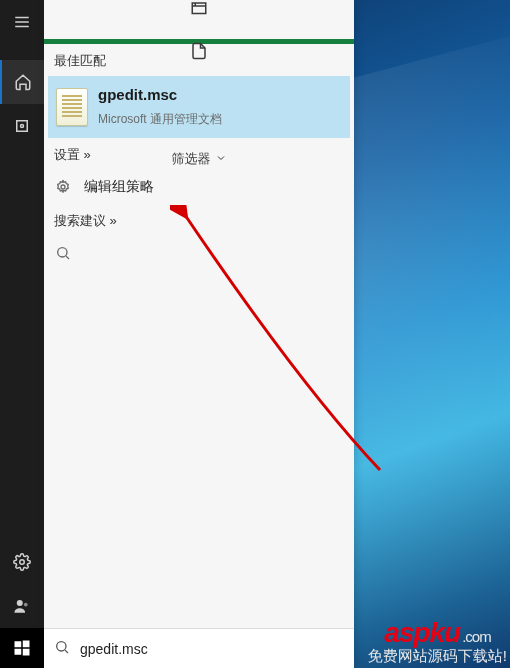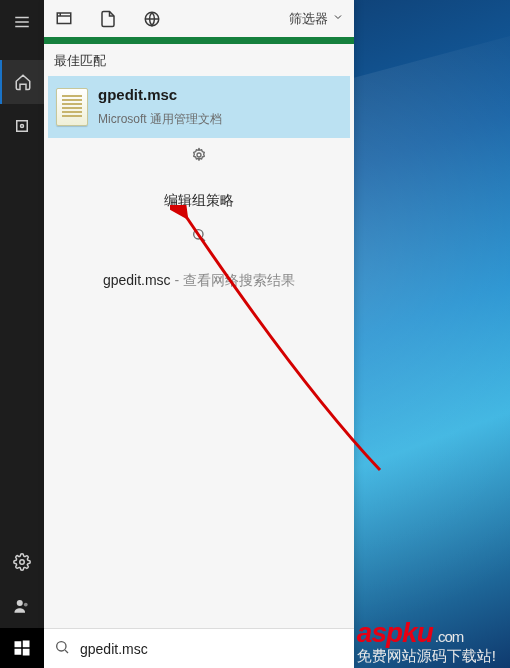--- a/index.html
+++ b/index.html
@@ -6,42 +6,42 @@
 html, body { width: 510px; height: 668px; overflow: hidden; }
 .wallpaper { position: absolute; inset: 0; background: linear-gradient(160deg, #0d2e5a 0%, #1360a4 35%, #1d8ecf 55%, #37b3e1 70%, #0f3a6e 100%); }
 .wallpaper::before { content: ""; position: absolute; top: 60px; left: 160px; width: 600px; height: 600px; background: radial-gradient(circle at 30% 30%, rgba(255,255,255,0.18), rgba(255,255,255,0) 60%); transform: rotate(-15deg); }
 .sidebar { position: absolute; left: 0; top: 0; width: 44px; height: 668px; background: #1d1d1d; display: flex; flex-direction: column; }
 .sb-btn { width: 44px; height: 44px; display: flex; align-items: center; justify-content: center; color: #d0d0d0; }
 .sb-btn svg { width: 18px; height: 18px; }
 .sb-btn.active { background: #2f2f2f; border-left: 2px solid #1a73c7; padding-left: 0; }
 .sb-spacer { flex: 1; }
 .sb-start { width: 44px; height: 40px; display: flex; align-items: center; justify-content: center; background: #000; }
 .panel { position: absolute; left: 44px; top: 0; width: 310px; height: 668px; background: #f6f6f6; display: flex; flex-direction: column; box-shadow: 2px 0 8px rgba(0,0,0,0.15); }
-.top-tabs { height: 44px; border-bottom: 7px solid #15803d; display: flex; align-items: center; padding: 0 10px; gap: 24px; background: #f6f6f6; }
+.top-tabs { height: 44px; border-bottom: 5px solid #15803d; display: flex; align-items: center; padding: 0 10px; gap: 24px; background: #f6f6f6; flex-direction: column; }
 .tab-icon { width: 20px; height: 20px; display: flex; align-items: center; justify-content: center; color: #3a3a3a; }
 .tab-icon svg { width: 18px; height: 18px; }
 .tab-spacer { flex: 1; }
 .filter { display: flex; align-items: center; gap: 4px; color: #3a3a3a; font-size: 13px; }
 .content { flex: 1; overflow: hidden; padding: 0 4px; }
 .sect-title { font-size: 13px; color: #333; padding: 8px 6px 6px; font-weight: 400; }
 .best-match { background: #bbe1f2; display: flex; align-items: center; padding: 10px 8px; gap: 10px; }
 .doc-icon { width: 32px; height: 38px; background: linear-gradient(#fff,#f0f0d8); border: 1px solid #c7c79a; border-radius: 2px; position: relative; box-shadow: 0 1px 1px rgba(0,0,0,0.15); }
 .doc-icon::before { content: ""; position: absolute; left: 5px; right: 5px; top: 6px; height: 2px; background: #c7b46d; box-shadow: 0 4px 0 #c7b46d, 0 8px 0 #c7b46d, 0 12px 0 #c7b46d, 0 16px 0 #c7b46d, 0 20px 0 #c7b46d; }
 .bm-text .title { font-size: 15px; font-weight: 700; color: #1b1b1b; }
 .bm-text .sub { font-size: 12px; color: #6b6b6b; margin-top: 8px; }
-.row { display: flex; align-items: center; padding: 8px 6px; gap: 28px; flex-direction: column; }
+.row { display: flex; align-items: center; padding: 8px 6px; gap: 12px; }
 .row .small-icon { width: 18px; height: 18px; color: #6b6b6b; display: flex; align-items: center; justify-content: center; }
 .row .small-icon svg { width: 16px; height: 16px; }
 .row .text { font-size: 14px; color: #272727; }
 .row .text .muted { color: #8a8a8a; }
 .search-bar { height: 40px; border-top: 1px solid #dcdcdc; background: #fff; display: flex; align-items: center; padding: 0 10px; gap: 10px; }
 .search-bar .glass { color: #5a5a5a; }
 .search-bar input { border: none; outline: none; flex: 1; font-size: 14px; background: transparent; color: #222; }
 .arrow { position: absolute; left: 170px; top: 205px; pointer-events: none; }
-.watermark { position: absolute; right: 14px; bottom: 2px; text-align: left; }
+.watermark { position: absolute; right: 3px; bottom: 2px; text-align: center; }
 .watermark .logo { font-family: Georgia, serif; font-weight: 700; font-style: italic; font-size: 28px; color: #e60013; letter-spacing: -1px; }
 .watermark .logo .com { font-size: 15px; font-style: normal; font-weight: 400; color: #e8e8e8; margin-left: 2px; }
 .watermark .tag { font-size: 15px; color: #e8e8e8; margin-top: -2px; }
 </style>
 </head>
 <body>
 
 <div class="wallpaper"></div>
 
 <div class="sidebar">
@@ -123,41 +123,40 @@
     <div class="sect-title">最佳匹配</div>
 
     <div class="best-match">
       <div class="doc-icon"></div>
       <div class="bm-text">
         <div class="title">gpedit.msc</div>
         <div class="sub">Microsoft 通用管理文档</div>
       </div>
     </div>
 
+    <div class="sect-title">设置 »</div>
 
     <div class="row">
       <div class="small-icon">
         <svg viewBox="0 0 24 24" fill="none" stroke="currentColor" stroke-width="2">
             <circle cx="12" cy="12" r="3"></circle>
             <path d="M12 2l1 3 3-1 1 3 3 1-1 3 1 3-3 1-1 3-3-1-1 3-1-3-3 1-1-3-3-1 1-3-1-3 3-1 1-3 3 1z" stroke-linejoin="round"></path>
           </svg>
       </div>
       <div class="text">编辑组策略</div>
     </div>
 
+    <div class="sect-title">搜索建议 »</div>
 
     <div class="row">
       <div class="small-icon">
         <svg viewBox="0 0 24 24" fill="none" stroke="currentColor" stroke-width="2">
             <circle cx="11" cy="11" r="7"></circle>
             <line x1="21" y1="21" x2="16.65" y2="16.65"></line>
           </svg>
-      </div>
-      <div class="text">
-        <span>gpedit.msc</span><span class="muted"> - 查看网络搜索结果</span>
       </div>
     </div>
   </div>
 
   <div class="search-bar">
     <span class="glass">
       <svg width="16" height="16" viewBox="0 0 24 24" fill="none" stroke="currentColor" stroke-width="2">
           <circle cx="11" cy="11" r="7"></circle>
           <line x1="21" y1="21" x2="16.65" y2="16.65"></line>
         </svg>

